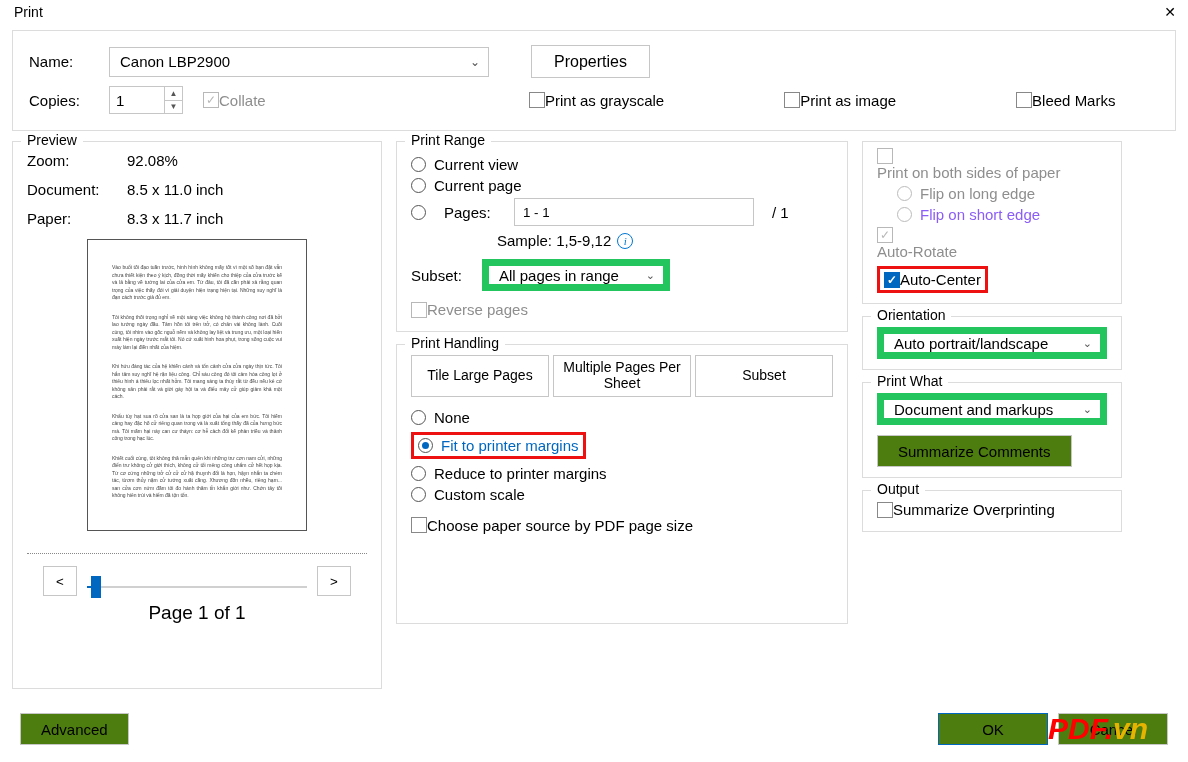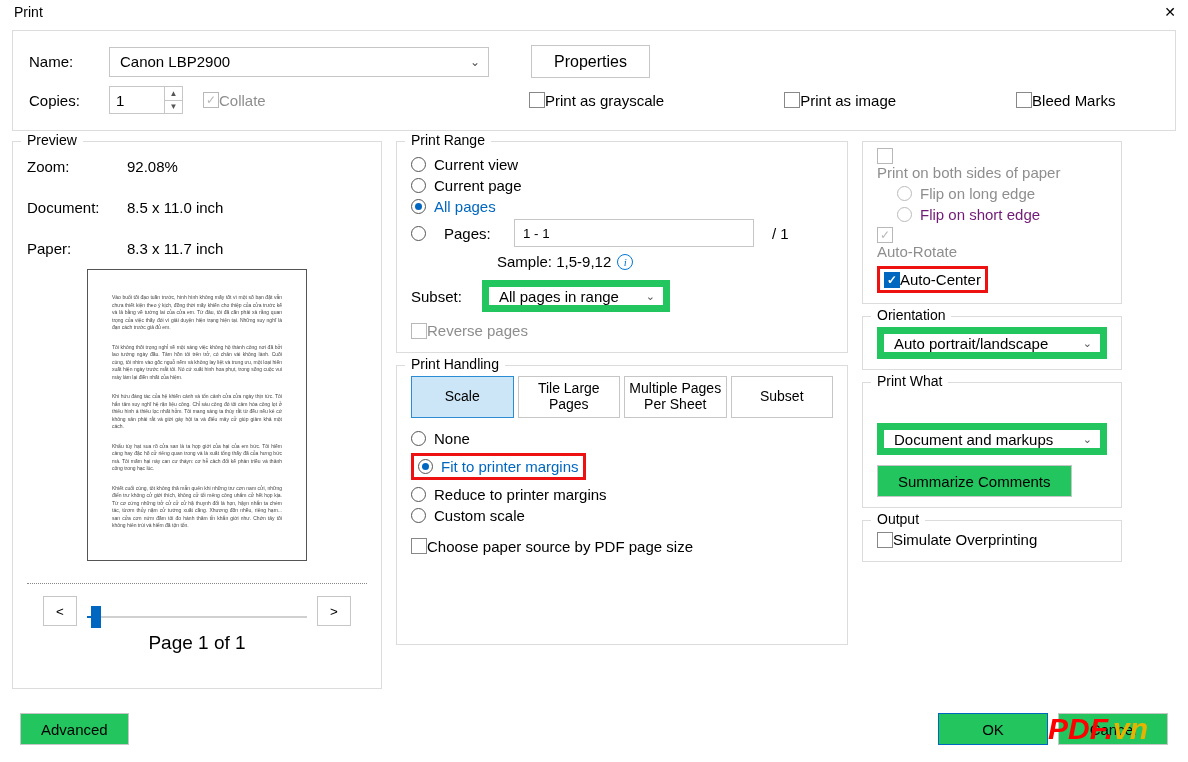--- a/index.html
+++ b/index.html
@@ -29,21 +29,21 @@
 .chk.checked .box::after { content: "✓"; }
 .chk.checked-blue .box { background: #0067c0; border-color: #0067c0; color: #fff; }
 .chk.checked-blue .box::after { content: "✓"; font-weight: bold; }
 
 .body-cols { display: flex; margin: 0 12px; gap: 14px; }
 .body-cols > .col { display: flex; flex-direction: column; }
 .fieldset { border: 1px solid #dcdcdc; padding: 10px 14px; position: relative; margin-bottom: 12px; }
 .fieldset > .legend { position: absolute; top: -10px; left: 8px; background: #fff; padding: 0 6px; font-size: 14px; }
 
 .preview-col { width: 370px; }
-.preview-info { display: grid; grid-template-columns: 100px auto; row-gap: 24px; margin-bottom: 12px; font-size: 15px; margin-top: 6px; }
+.preview-info { display: grid; grid-template-columns: 100px auto; row-gap: 12px; margin-bottom: 12px; font-size: 15px; }
 .preview-paper { width: 220px; height: 292px; border: 1px solid #555; margin: 0 auto; padding: 24px 24px; font-size: 5px; line-height: 1.5; color: #444; overflow: hidden; }
 .preview-paper p { margin-bottom: 12px; text-align: justify;}
 .dashline { margin-top: 22px; border-top: 1px dotted #888; }
 .preview-nav { display: flex; align-items: center; justify-content: space-between; padding: 12px 16px 4px; }
 .nav-btn { width: 34px; height: 30px; border: 1px solid #c6c6c6; background: #fff; cursor: pointer; }
 .slider { flex: 1; margin: 0 10px; height: 18px; position: relative; }
 .slider .track { position: absolute; top: 14px; left: 0; right: 0; height: 2px; background: #0067c0; }
 .slider .track::after { content: ""; position: absolute; left: 12px; right: 0; height: 2px; background: #d0d0d0; }
 .slider .thumb { position: absolute; top: 4px; left: 4px; width: 10px; height: 22px; background: #0067c0; }
 .page-of { text-align: center; margin-top: 2px; font-size: 19px; }
@@ -66,21 +66,21 @@
 .handling-tabs .tab { flex: 1; border: 1px solid #c6c6c6; height: 42px; display: flex; align-items: center; justify-content: center; text-align: center; font-size: 14px; line-height: 1.1; cursor: pointer; }
 .handling-tabs .tab.active { background: #cde6f7; border-color: #2a8dd4; }
 .handling-tabs .tab + .tab { margin-left: 4px; }
 
 .right-col { width: 260px; }
 .right-opt { display: block; margin: 4px 0; }
 .right-sub { margin-left: 20px; }
 .hl { border: 3px solid #e11; padding: 2px 4px; display: inline-flex; align-items: center; gap: 6px; }
 
 .footer { display: flex; justify-content: space-between; align-items: center; padding: 12px 20px; }
-.btn { height: 32px; border: 1px solid #c6c6c6; background: #22c55e; padding: 0 20px; font-size: 15px; cursor: pointer; }
+.btn { height: 32px; border: 1px solid #c6c6c6; background: #4d7c0f; padding: 0 20px; font-size: 15px; cursor: pointer; }
 .btn.primary { border: 1px solid #0067c0; }
 .watermark { position: absolute; right: 40px; bottom: 16px; font-size: 30px; font-weight: 700; color: #f00; font-style: italic; font-family: Arial; pointer-events: none; }
 .watermark .vn { color: #e6b400; }
 </style>
 </head>
 <body>
 
 <div class="window">
   <div class="titlebar">
     <span class="title">Print</span>
@@ -163,24 +163,20 @@
       <div class="fieldset">
         <span class="legend">Print Range</span>
         <div class="radio-row">
             <span class="radio"></span>
             <span class="radio-label">Current view</span>
           </div>
         <div class="radio-row">
             <span class="radio"></span>
             <span class="radio-label">Current page</span>
           </div>
-        <div class="radio-row">
-            <span class="radio sel"></span>
-            <span class="radio-label" style="color:#0067c0;">All pages</span>
-          </div>
         <div class="radio-row pages-row">
           <span class="radio"></span>
             <span class="radio-label" style="width:52px;">Pages:</span>
           <input value="1 - 1" style="">
           <span>/ 1</span>
         </div>
         <div class="sample">
             <span>Sample: 1,5-9,12</span>
             <span class="info-icon">i</span>
           </div>
@@ -193,21 +189,20 @@
         </div>
         <label class="chk disabled reverse">
             <span class="box"></span>
             <span>Reverse pages</span>
           </label>
       </div>
 
       <div class="fieldset" style="height:280px;">
         <span class="legend">Print Handling</span>
         <div class="handling-tabs">
-          <div class="tab active">Scale</div>
           <div class="tab">Tile Large Pages</div>
           <div class="tab">Multiple Pages Per Sheet</div>
           <div class="tab">Subset</div>
         </div>
         <div class="radio-row">
             <span class="radio"></span>
             <span class="radio-label">None</span>
           </div>
         <div class="hl" style="margin:2px 0;">
           <div class="radio-row" style="margin:0;">
@@ -233,21 +228,21 @@
     <div class="col right-col">
       <div class="fieldset" style="padding-top:2px;">
         <label class="chk disabled right-opt"><span class="box"></span><span>Print on both sides of paper</span></label>
         <div class="right-sub">
           <div class="radio-row">
               <span class="radio" style="border-color:#bbb;"></span>
               <span class="radio-label" style="color:#8e8e8e;">Flip on long edge</span>
             </div>
           <div class="radio-row">
               <span class="radio" style="border-color:#bbb;"></span>
-              <span class="radio-label" style="color:#701a75;">Flip on short edge</span>
+              <span class="radio-label" style="color:#8b5cf6;">Flip on short edge</span>
             </div>
         </div>
         <label class="chk disabled checked right-opt"><span class="box"></span><span>Auto-Rotate</span></label>
         <div class="hl" style="margin-top:2px;">
           <label class="chk checked-blue">
               <span class="box"></span>
               <span>Auto-Center</span>
             </label>
         </div>
       </div>
@@ -255,32 +250,32 @@
       <div class="fieldset">
         <span class="legend">Orientation</span>
         <div class="select" style="width:100%;">
             <span>Auto portrait/landscape</span>
             <span class="caret">⌄</span>
           </div>
       </div>
 
       <div class="fieldset">
         <span class="legend">Print What</span>
-        <div class="select" style="width:100%; margin-bottom:10px;margin-top:30px;">
+        <div class="select" style="width:100%; margin-bottom:10px;">
             <span>Document and markups</span>
             <span class="caret">⌄</span>
           </div>
         <button class="btn">Summarize Comments</button>
       </div>
 
       <div class="fieldset">
         <span class="legend">Output</span>
         <label class="chk">
             <span class="box"></span>
-            <span>Simulate Overprinting</span>
+            <span>Summarize Overprinting</span>
           </label>
       </div>
     </div>
   </div>
 
   <div class="footer">
     <button class="btn">Advanced</button>
     <div style="display:flex; gap:10px;">
       <button class="btn primary" style="width:110px;">OK</button>
       <button class="btn" style="width:110px;">Cancel</button>

